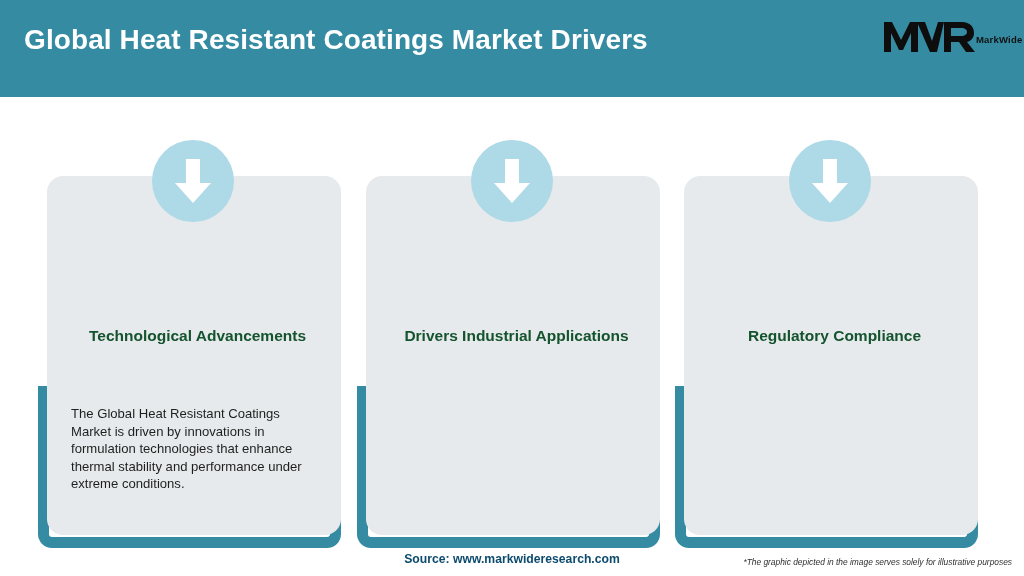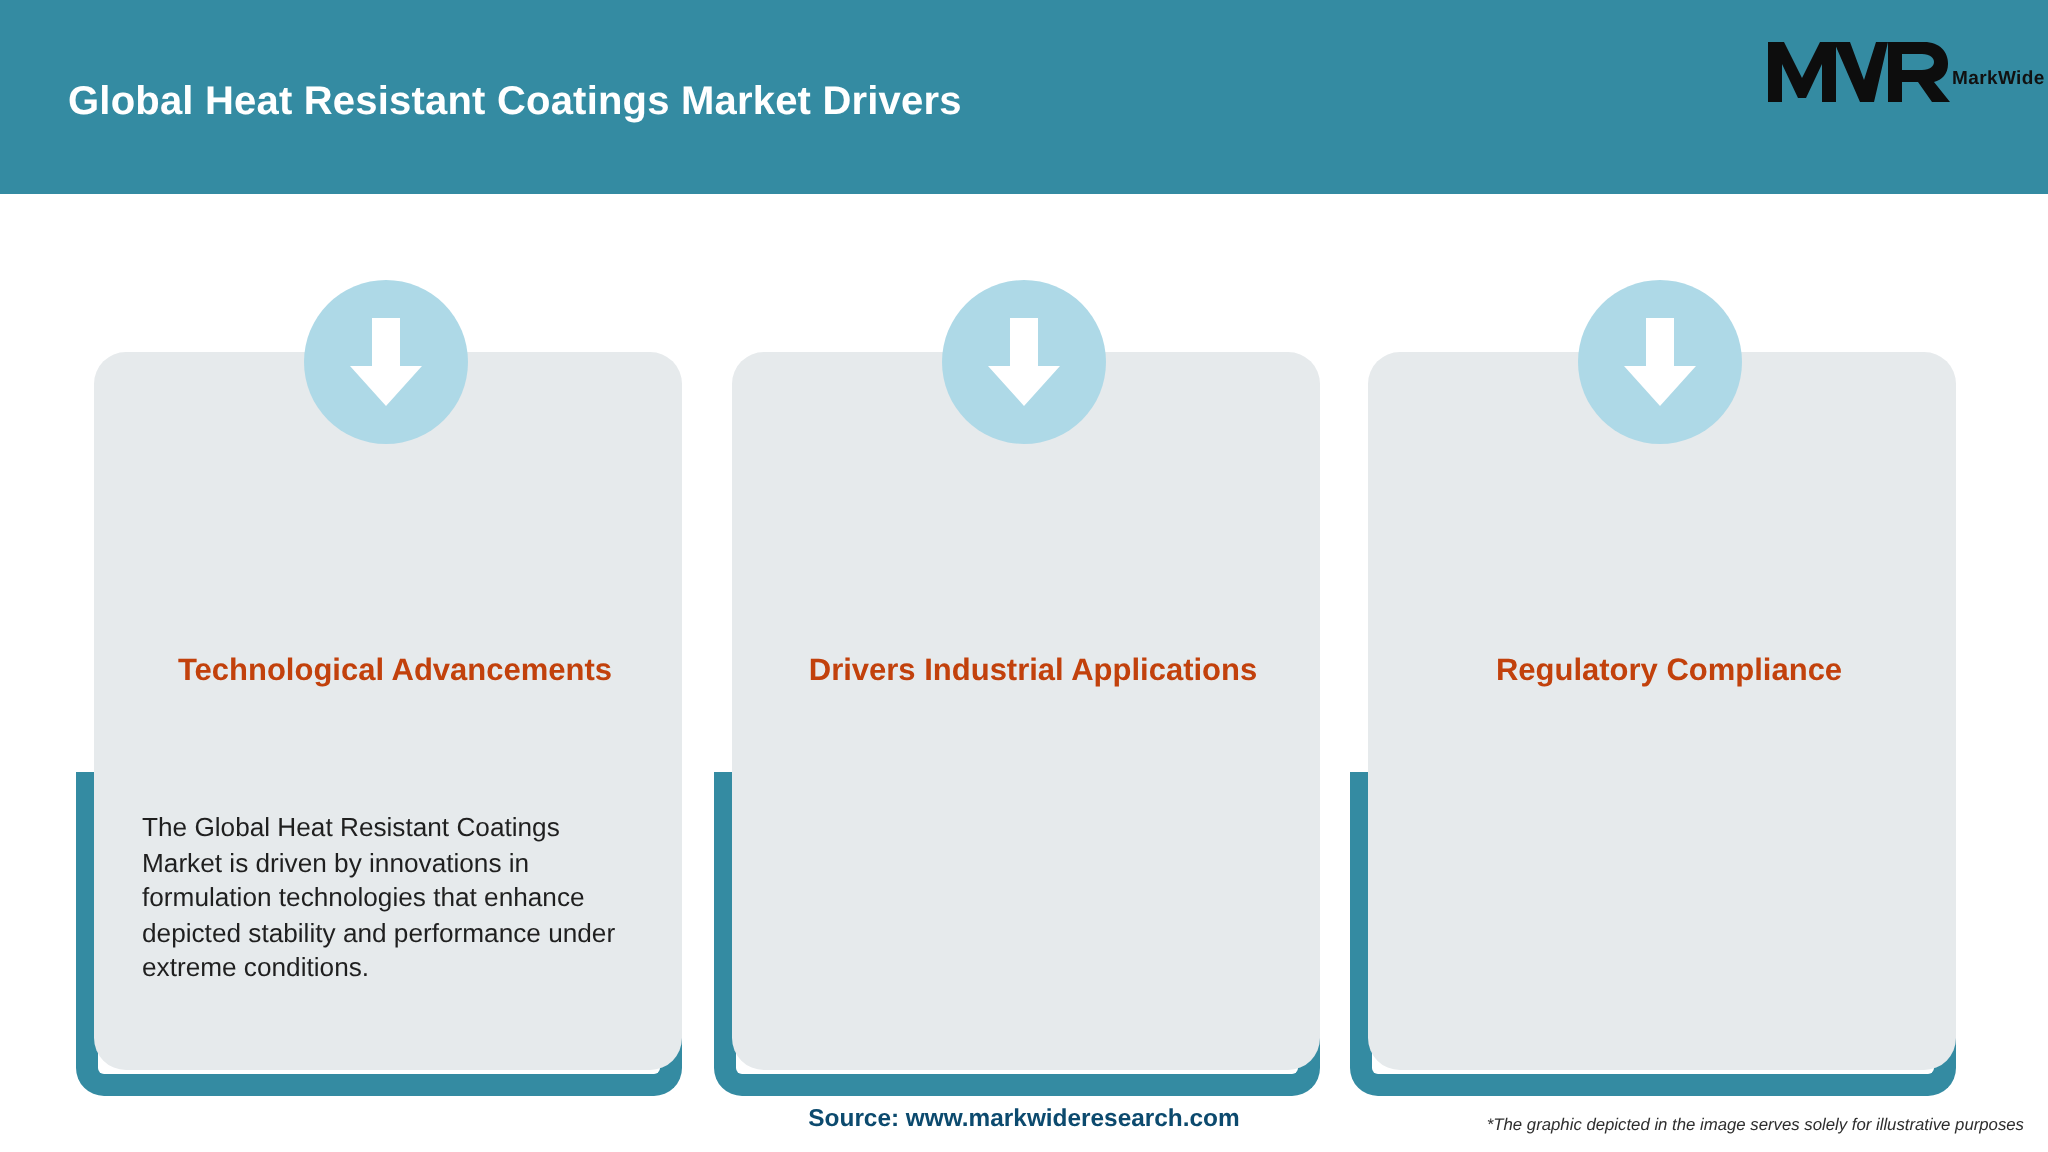--- a/index.html
+++ b/index.html
@@ -19,28 +19,27 @@
   .header-band {
     position: absolute;
     left: 0;
     top: 0;
     width: 1024px;
     height: 97px;
     background: #348ba2;
   }
   .header-title {
     position: absolute;
-    left: 34px;
+    left: 24px;
     top: 24px;
-    font-size: 20px;
+    font-size: 28px;
     font-weight: bold;
     color: #ffffff;
     letter-spacing: 0.1px;
     white-space: nowrap;
-    margin-top: 16px;
   }
 
   
   .logo-wrap {
     position: absolute;
     right: 22px;
     top: 10px;
     width: 118px;
     height: 58px;
     display: flex;
@@ -130,21 +129,21 @@
   .badge svg { display: block; }
 
   .card-title {
     position: absolute;
     left: 19px;
     right: 12px;
     top: 150px;
     text-align: center;
     font-size: 15.5px;
     font-weight: bold;
-    color: #c2410c;
+    color: #14532d;
     line-height: 19px;
   }
   .card-body {
     position: absolute;
     left: 24px;
     right: 18px;
     top: 229px;
     font-size: 13.1px;
     color: #1f1f1f;
     line-height: 17.6px;
@@ -192,21 +191,21 @@
     <span class="logo-tag">Inspiring Growth</span>
   </div>
 </div>
 
 <div class="cards-area">
 
   <div class="col col-0">
     <div class="frame"></div>
     <div class="card">
       <div class="card-title">Technological Advancements</div>
-      <div class="card-body">The Global Heat Resistant Coatings Market is driven by innovations in formulation technologies that enhance depicted stability and performance under extreme conditions.</div>
+      <div class="card-body">The Global Heat Resistant Coatings Market is driven by innovations in formulation technologies that enhance thermal stability and performance under extreme conditions.</div>
     </div>
     <div class="badge">
       <svg width="40" height="48" viewBox="0 0 40 48" xmlns="http://www.w3.org/2000/svg">
         <polygon points="13,2 27,2 27,26 38,26 20,46 2,26 13,26" fill="#ffffff"></polygon>
       </svg>
     </div>
   </div>
 
   <div class="col col-1">
     <div class="frame"></div>

